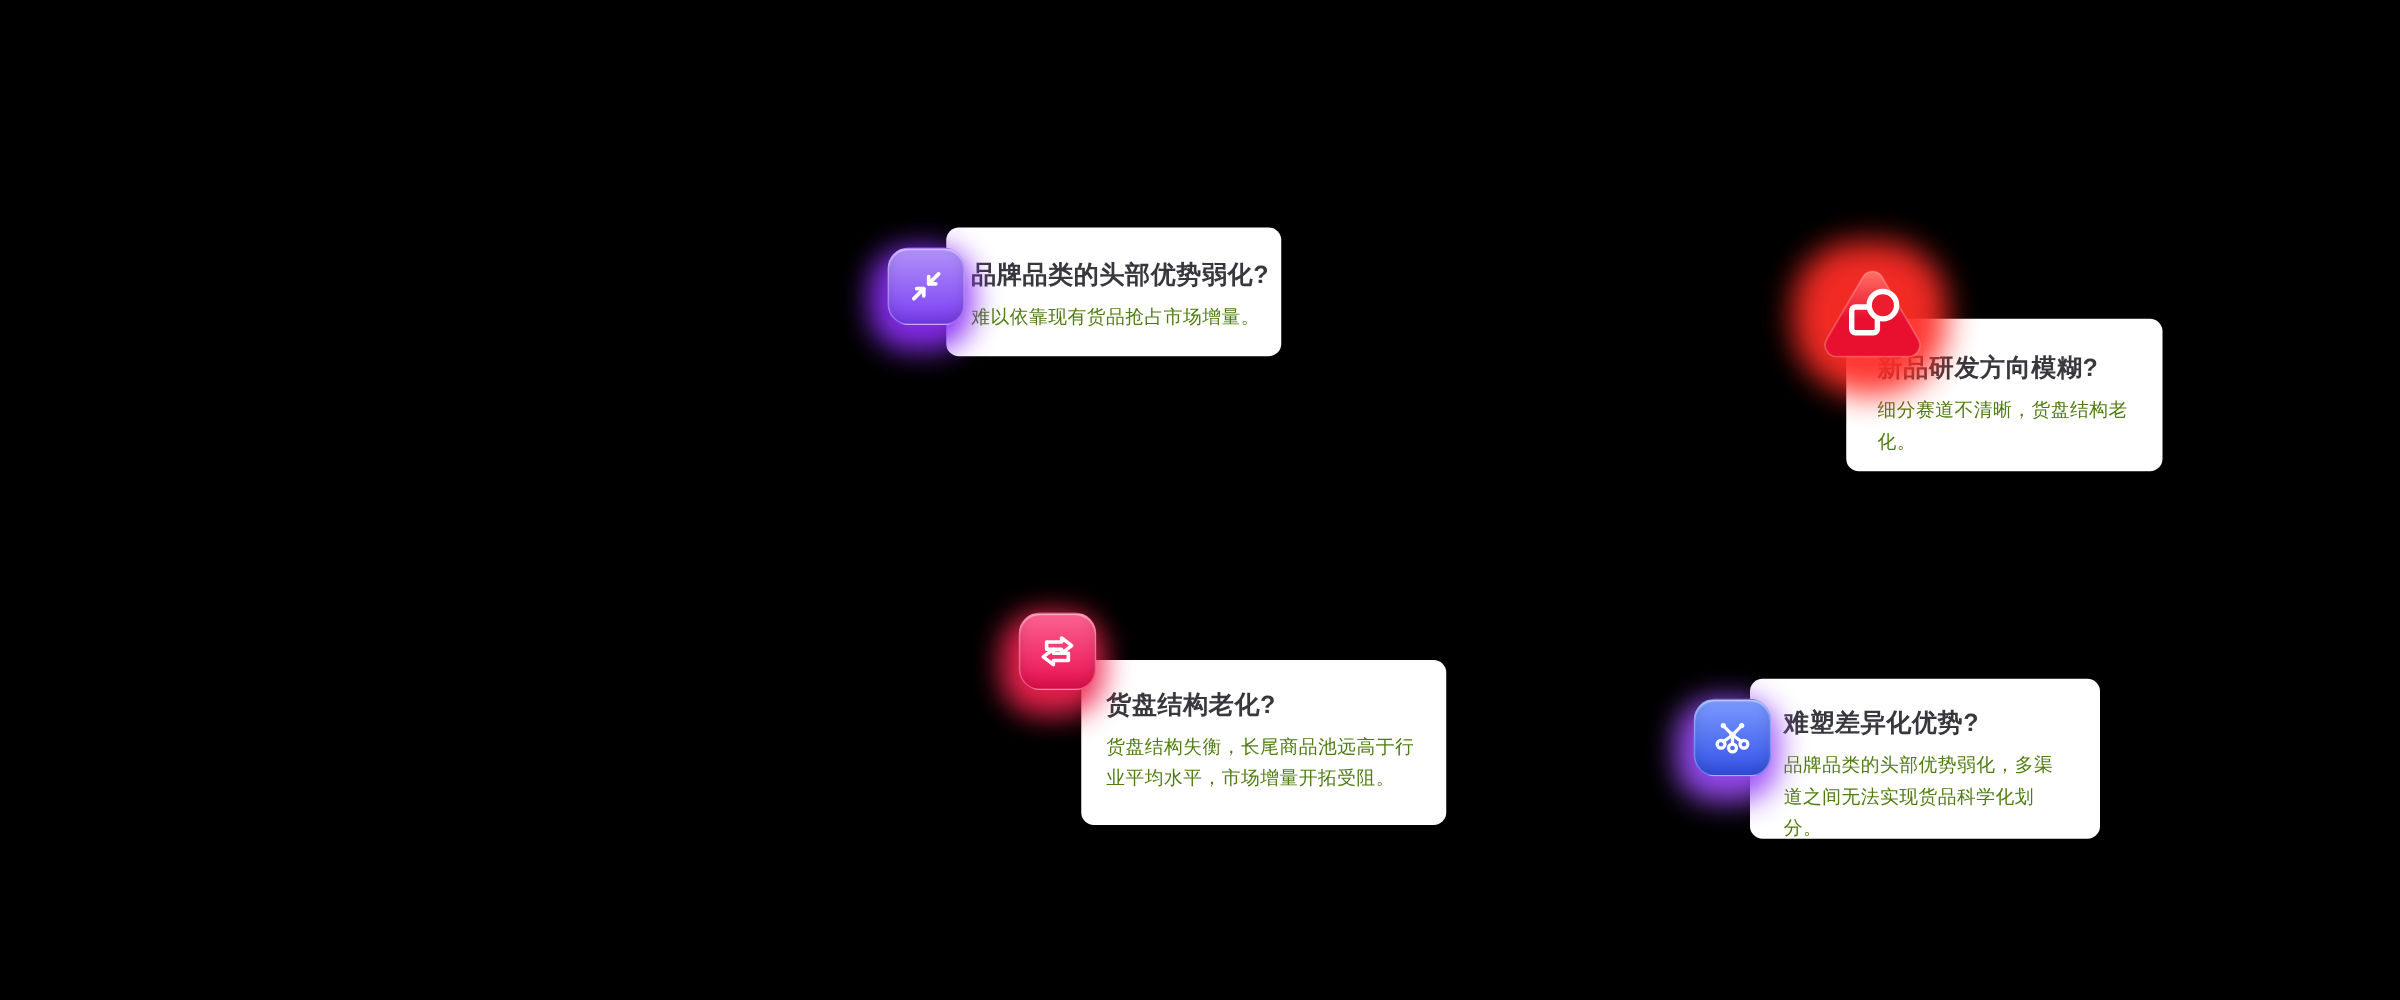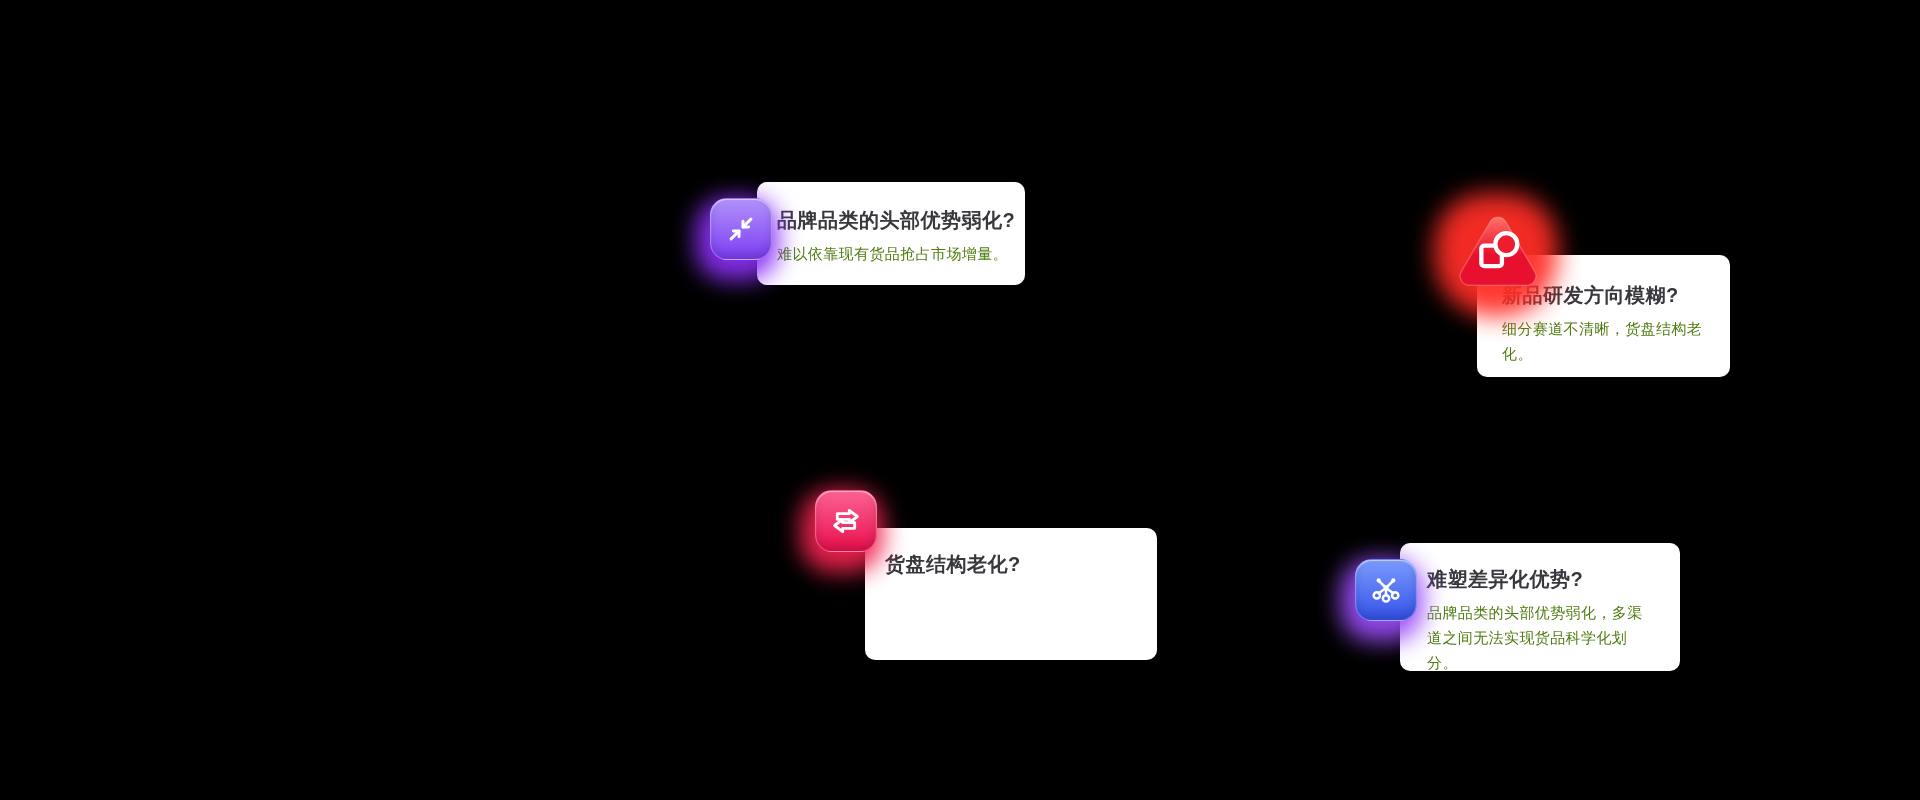--- a/index.html
+++ b/index.html
@@ -93,20 +93,21 @@
     <div class="icon-wrap">
       <div class="glow"></div>
       <div class="icon-tile">
         <svg width="36" height="36" viewBox="0 0 24 24" fill="none" stroke="#fff" stroke-width="1.9" stroke-linecap="round" stroke-linejoin="round">
           <path d="M14.2 4.9 L19.6 9 L14.2 13.1 V10.9 H6.2 V7.1 H14.2 Z"></path>
           <path d="M9.8 10.9 L4.4 15 L9.8 19.1 V16.9 H17.8 V13.1 H9.8 Z"></path>
         </svg>
       </div>
     </div>
     <div class="card-title">货盘结构老化?</div>
+    <div class="card-desc">货盘结构失衡，长尾商品池远高于行业平均水平，市场增量开拓受阻。</div>
   </div>
 
   <div class="pain-card card-4" style="--tile-from: #7a9afd; --tile-to: #3452e9; --glow: #9a4cf6;">
     <div class="icon-wrap">
       <div class="glow"></div>
       <div class="icon-tile">
         <svg width="36" height="36" viewBox="0 0 24 24" fill="none" stroke="#fff" stroke-width="1.7" stroke-linecap="round">
           <circle cx="12" cy="10.6" r="1.7" fill="#fff" stroke="none"></circle>
           <path d="M10.9 9.5 L7.6 6.2"></path>
             <path d="M13.1 9.5 L16.4 6.2"></path>

